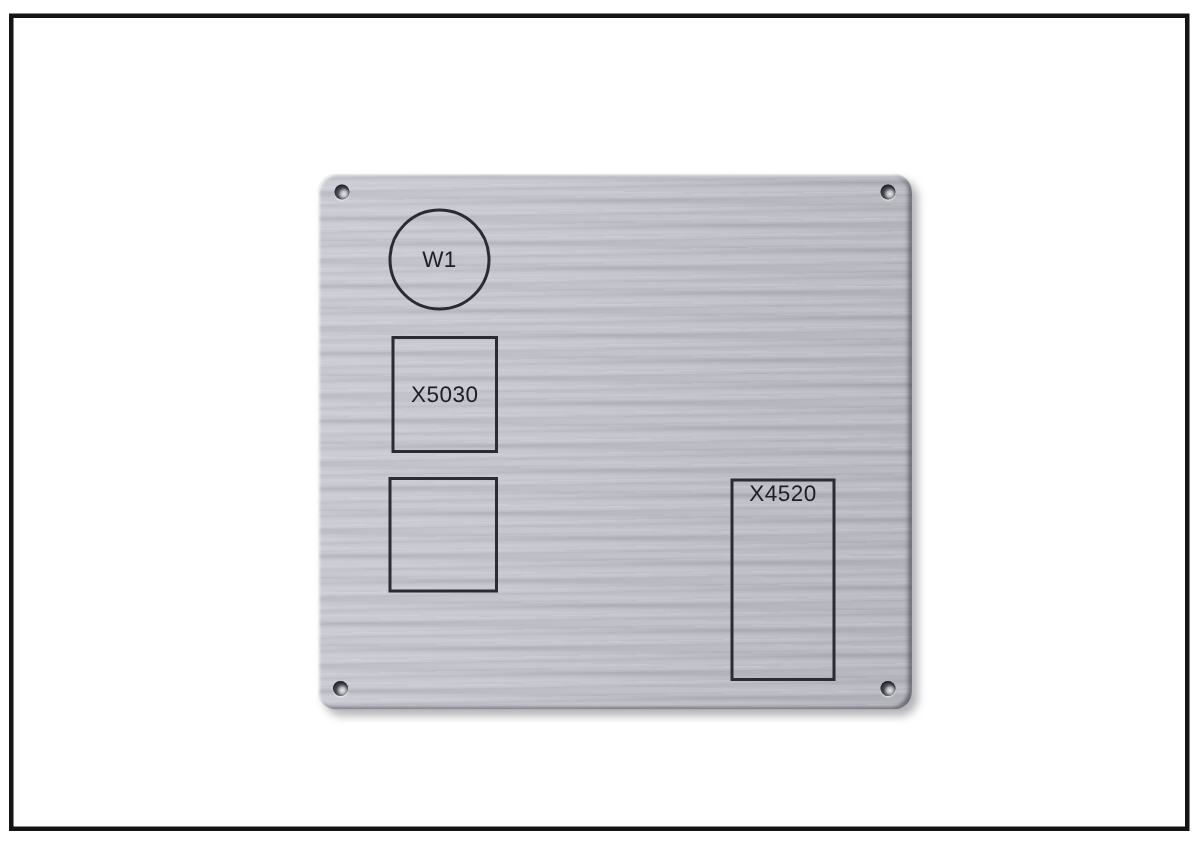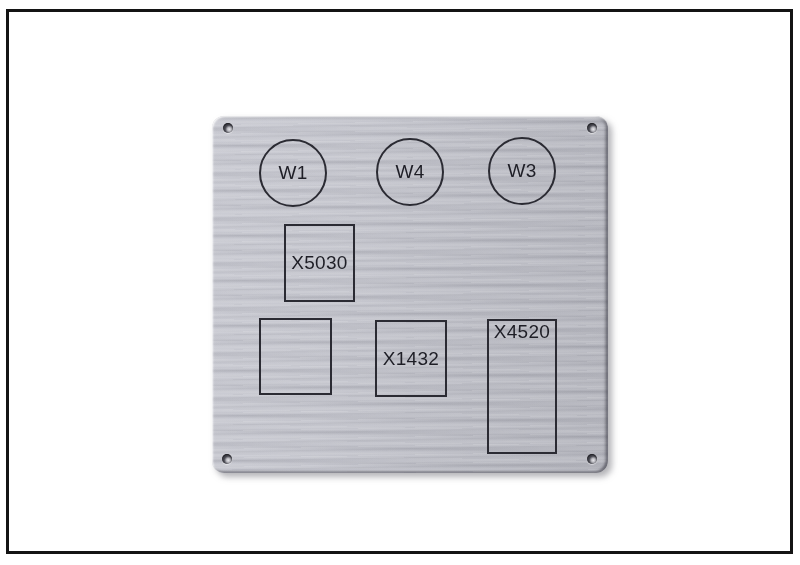--- a/index.html
+++ b/index.html
@@ -55,29 +55,29 @@
   }
   
   .shape {
     position: absolute;
     box-sizing: border-box;
     border: 2px solid #2b2b33;
     display: flex;
     align-items: center;
     justify-content: center;
     color: #1e1e26;
-    font-size: 19px;
+    font-size: 15px;
     letter-spacing: 0.3px;
   }
   .circle { border-radius: 50%; }
   .circle.c1 { left: 47px;  top: 23px; width: 68px; height: 68px; }
   .circle.c2 { left: 164px; top: 22px; width: 68px; height: 68px; }
   .circle.c3 { left: 276px; top: 21px; width: 68px; height: 68px; }
 
-  .box.b1 { left: 49px;  top: 108px; width: 71px; height: 78px; margin-left: 23px; }
+  .box.b1 { left: 49px;  top: 108px; width: 71px; height: 78px; }
   .box.b2 { left: 165px; top: 108px; width: 70px; height: 78px; }
   .box.b3 { left: 277px; top: 106px; width: 69px; height: 86px; }
   .box.b4 { left: 47px;  top: 202px; width: 73px; height: 77px; }
   .box.b5 { left: 163px; top: 204px; width: 72px; height: 77px; }
   .box.b6 {
     left: 275px; top: 203px; width: 70px; height: 135px;
     align-items: flex-start;
   }
   
   .screw {
@@ -102,35 +102,26 @@
     <div class="panel">
 
       <div class="screw tl"></div>
       <div class="screw tr"></div>
       <div class="screw bl"></div>
       <div class="screw br"></div>
 
       <div class="shape circle c1">
         <span>W1</span>
       </div>
-      <div class="shape circle c2">
-        <span>W4</span>
-      </div>
-      <div class="shape circle c3">
-        <span>W3</span>
-      </div>
 
       <div class="shape box b1">
         <span>X5030</span>
       </div>
       <div class="shape box b4">
         <span></span>
-      </div>
-      <div class="shape box b5">
-        <span>X1432</span>
       </div>
       <div class="shape box b6">
         <span>X4520</span>
       </div>
 
     </div>
   </div>
 </div>
 
 </body></html>

